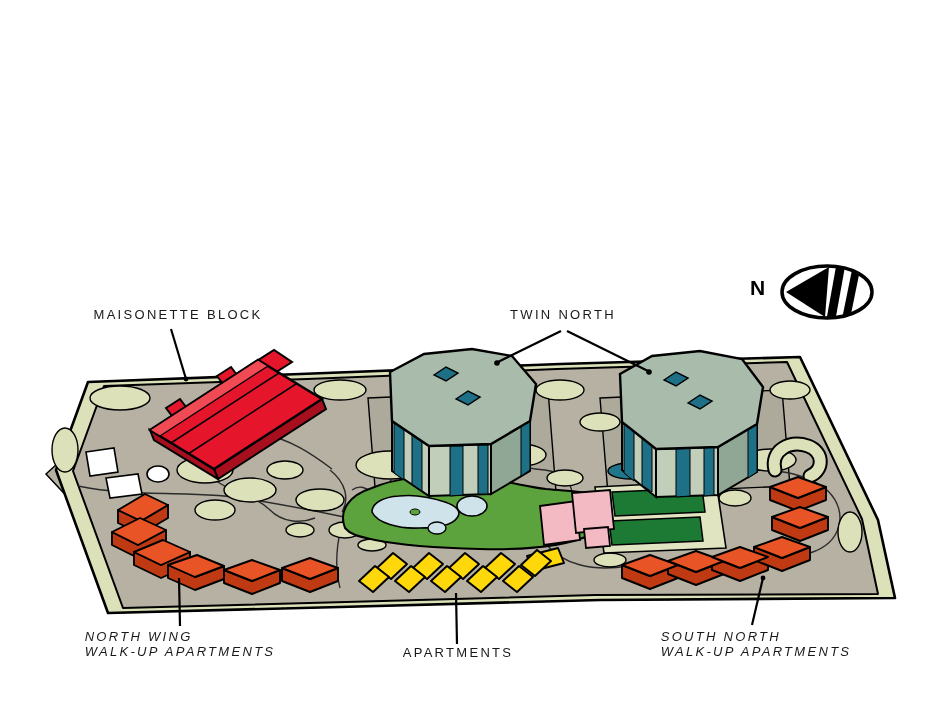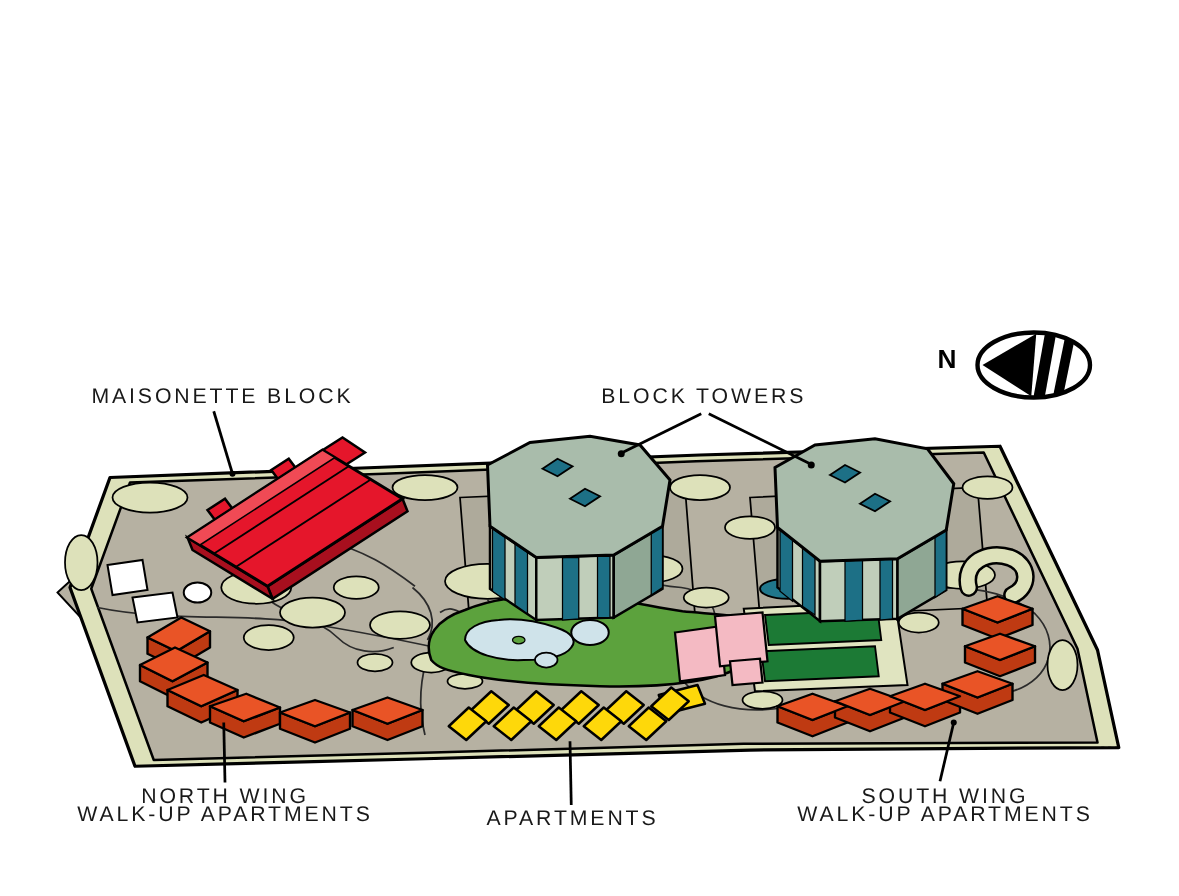--- a/index.html
+++ b/index.html
@@ -1,21 +1,21 @@
 <!DOCTYPE html>
 <html><head>
 <meta charset="utf-8">
 <style>
   html,body{margin:0;padding:0;background:#ffffff;}
   .stage{position:relative;width:943px;height:717px;background:#ffffff;overflow:hidden;
          font-family:"Liberation Sans",sans-serif;}
   .stage svg{position:absolute;left:0;top:0;}
-  .label{position:absolute;transform:translateX(-50%);font-size:17px;letter-spacing:2.3px;
+  .label{position:absolute;transform:translateX(-50%);font-size:13px;letter-spacing:2.3px;
          color:#191919;white-space:nowrap;}
-  .label.two-line{text-align:center;line-height:15px;}
+  .label.two-line{text-align:left;line-height:15px;font-style:italic;}
   .label.two-line span{display:block;}
   .nletter{position:absolute;font-size:21px;font-weight:700;color:#000;letter-spacing:0;}
 </style>
 </head>
 <body>
 
 <div class="stage">
 
 <svg width="943" height="717" viewBox="0 0 943 717">
   <defs>
@@ -218,29 +218,29 @@
     <polygon points="786,292 829,267 825,317" fill="#000"></polygon>
     <g clip-path="url(#compassClip)" fill="#000">
       <polygon points="837,261 846,261 835,322 826,322"></polygon>
       <polygon points="853,265 861,265 850,319 842,319"></polygon>
     </g>
   </g>
 </svg>
 
 <div class="label" style="left:178px; top:307px">MAISONETTE BLOCK</div>
 
-<div class="label" style="left:563px; top:307px">BLOCK TOWERS</div>
+<div class="label" style="left:563px; top:307px">TWIN NORTH</div>
 
 <div class="label two-line" style="left:180px; top:629px">
   <span>NORTH WING</span>
   <span>WALK-UP APARTMENTS</span>
 </div>
 
 <div class="label" style="left:458px; top:645px">APARTMENTS</div>
 
 <div class="label two-line" style="left:756px; top:629px">
-  <span>SOUTH WING</span>
+  <span>SOUTH NORTH</span>
   <span>WALK-UP APARTMENTS</span>
 </div>
 
 <div class="nletter" style="left:750px; top:276px">N</div>
 
 </div>
 
 </body></html>

